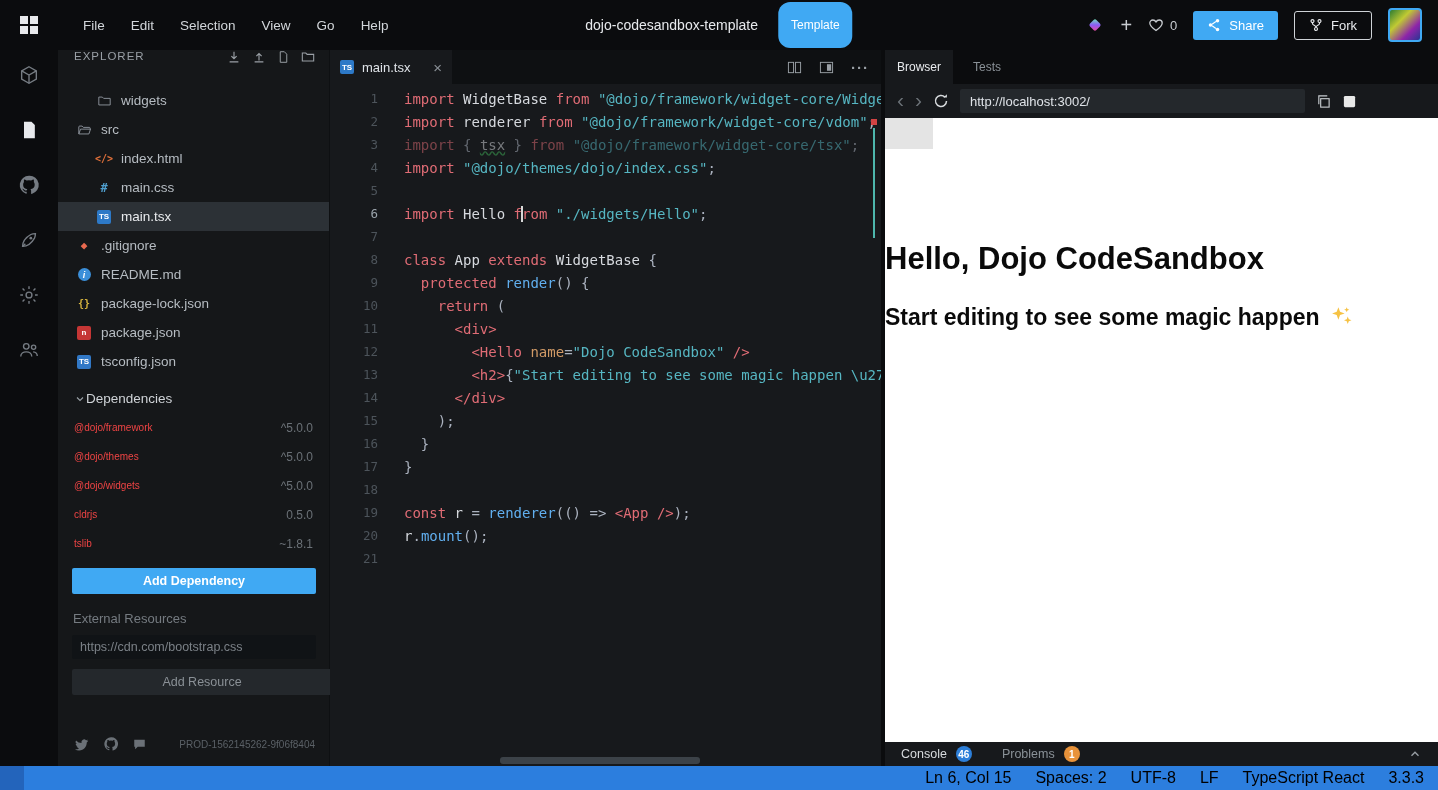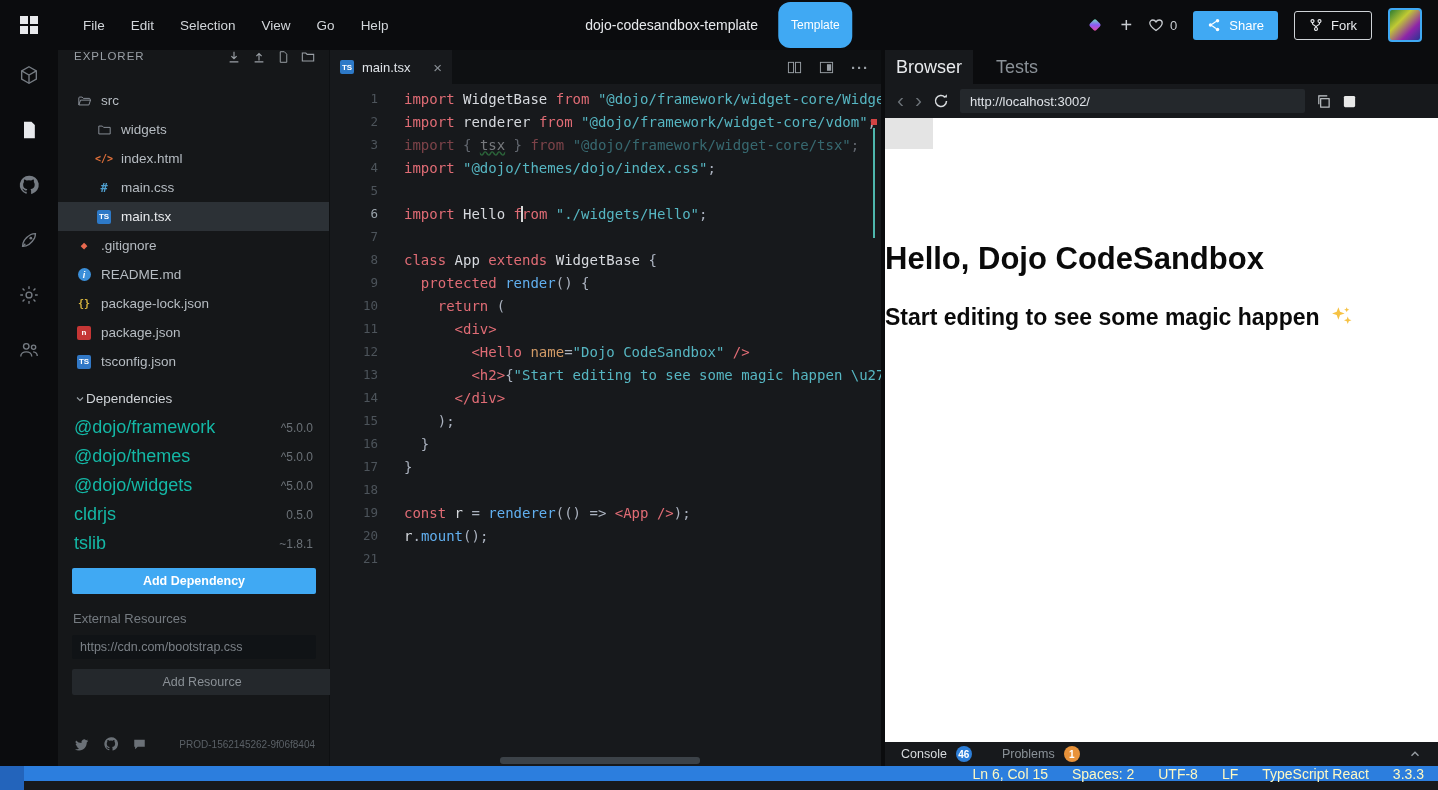--- a/index.html
+++ b/index.html
@@ -36,21 +36,21 @@
   .exp-actions{margin-left:auto;display:flex;gap:11px;color:#9aa0a6}
   .tree-row{height:29px;display:flex;align-items:center;gap:9px;font-size:13.5px;color:#b6bcc2}
   .tree-row.selected{background:#2c3136;color:#e8eaed}
   .tree-icon{width:16px;justify-content:center;color:#8a9199}
   .fi-badge{font-family:"DejaVu Sans Mono",monospace;font-size:10px;font-weight:bold}
   .fi-sq{display:inline-flex;width:14px;height:14px;align-items:center;justify-content:center;color:#fff;font-size:8px;font-weight:bold;border-radius:2px;font-family:"Liberation Sans",sans-serif}
   .fi-circ{display:inline-flex;width:13px;height:13px;border-radius:50%;align-items:center;justify-content:center;color:#fff;font-size:9px;font-weight:bold;font-style:italic}
   .dep-header{height:29px;margin-top:8px;display:flex;align-items:center;gap:0;padding-left:16px;font-size:13.5px;color:#cfd3d7}
   .chev{color:#9aa0a6}
   .dep-row{height:29px;display:flex;align-items:center;justify-content:space-between;padding:0 16px}
-  .dep-name{font-size:18px;color:#14b8a6}
+  .dep-name{font-size:10px;color:#ef4444}
   .dep-ver{font-size:12px;color:#6b7177}
   .add-dep{display:block;width:244px;margin:10px 14px 0;height:26px;background:var(--accent,#40a9f3);border:none;border-radius:2px;color:#fff;font-size:12.5px;font-weight:bold;font-family:inherit}
   .ext-res-label{margin:17px 0 0 15px;font-size:13px;color:#757b81}
   .res-input{display:block;width:244px;margin:9px 14px 0;height:24px;background:#101316;border:none;border-radius:2px;padding:0 8px;font-size:12.5px;color:#9aa0a6;font-family:inherit}
   .res-input::placeholder{color:#7b8187}
   .add-res{display:block;width:260px;margin:10px 14px 0;height:26px;background:#24282c;border:none;border-radius:2px;color:#8a9096;font-size:12.5px;font-family:inherit}
   .social-row{position:absolute;bottom:14px;left:15px;right:14px;display:flex;align-items:center;gap:13px;color:#6b7177}
   .build-id{margin-left:auto;font-size:10px;color:#5a6066}
 
   
@@ -75,42 +75,42 @@
   .tok-punc{color:#abb2bf}
   .tok-sq{color:#d6d9de;text-decoration-line:underline;text-decoration-style:wavy;text-decoration-color:#3fae57}
   .tok-caret{display:inline-block;width:2px;height:16px;background:#d8d8d8;vertical-align:-3px;margin:0 -1px}
   .ruler-red{position:absolute;right:4px;top:35px;width:6px;height:6px;background:#d14343}
   .ruler-teal{position:absolute;right:6px;top:44px;width:2px;height:110px;background:#4db6ac}
   .hscroll{position:absolute;bottom:2px;left:170px;width:200px;height:7px;background:#3c4248;border-radius:3px}
 
   
   .preview{position:absolute;top:50px;left:881px;width:557px;height:716px;display:flex;flex-direction:column;border-left:4px solid #0b0c0e;background:#17191c}
   .preview-tabs{height:34px;background:#0b0c0e;display:flex;flex:0 0 34px}
-  .ptab{width:88px;display:flex;align-items:center;justify-content:center;font-size:18px;color:#8a9197}
+  .ptab{width:68px;display:flex;align-items:center;justify-content:center;font-size:12px;color:#8a9197}
   .ptab.active{background:#17191c;color:#e8eaed}
   .navbar{height:34px;flex:0 0 34px;background:#17191c;display:flex;align-items:center;padding:0 12px;gap:11px}
   .nav-arrow{color:#6b7177;font-size:21px;line-height:1;margin-top:-3px}
   .refresh{color:#d8dbde}
   .url-field{flex:0 0 345px;height:24px;background:#24282c;border:none;border-radius:2px;color:#dfe3e8;font-size:13px;padding:0 10px;font-family:inherit}
   .nav-right-icn{color:#c8ccd0}
   .preview-body{flex:1;background:#fff;position:relative;padding:123px 14px 0 0;overflow:hidden}
   .artifact{position:absolute;top:0;left:0;width:48px;height:31px;background:#e4e4e4}
   .preview-body h1{font-size:31px;color:#0a0a0a;margin:0 0 27px;font-weight:bold}
   .preview-body h2{font-size:23px;color:#0a0a0a;margin:0;font-weight:bold}
   .sparkle{margin-left:9px;vertical-align:-4px}
   .console-bar{height:24px;flex:0 0 24px;background:#17191c;display:flex;align-items:center;padding:0 16px;font-size:12.5px}
   .cons-label{color:#d8dbde}
   .prob-label{color:#8a9197;margin-left:30px}
   .badge-circ{width:16px;height:16px;border-radius:50%;display:inline-flex;align-items:center;justify-content:center;font-size:10px;font-weight:bold;color:#fff;margin-left:9px}
   .badge-circ.blue{background:var(--badge-blue,#2d7fd9)}
   .badge-circ.orange{background:var(--badge-orange,#e8923a)}
   .chevup{margin-left:auto;color:#9aa0a6}
 
   
-  .statusbar{position:absolute;top:766px;left:0;width:1438px;height:15px;background:var(--status-blue,#2c7ede);display:flex;align-items:center;justify-content:flex-end;padding-right:14px;color:#fef9c3;font-size:14px}
+  .statusbar{position:absolute;top:766px;left:0;width:1438px;height:24px;background:var(--status-blue,#2c7ede);display:flex;align-items:center;justify-content:flex-end;padding-right:14px;color:#000000;font-size:16px}
   #status-items{display:flex}
   .status-item{margin-left:24px}
   .status-corner{position:absolute;left:0;top:0;width:24px;height:24px;background:#2364bb}
 </style>
 </head>
 <body>
 
 <header class="topbar" data-interactable="false">
   <div class="logo-box" data-interactable="true">
     <span class="icn" data-interactable="false">
@@ -242,36 +242,36 @@
           </svg>
         </span>
       <span class="icn" data-interactable="true">
           <svg width="14" height="14" viewBox="0 0 16 16">
             <path d="M1.5 3.5h4l1.5 1.5h7.5v7.5h-13z" fill="none" stroke="currentColor" stroke-width="1.2"></path>
           </svg>
         </span>
     </span>
   </div>
   <div id="file-tree" data-interactable="false">
+      <div class="tree-row" data-interactable="true" style="padding-left: 38px;">
+        <span class="tree-icon icn" data-interactable="false">
+          <svg width="15" height="14" viewBox="0 0 16 16">
+            <path d="M1.5 3.5h4l1.5 1.5h7.5v7.5h-13z" fill="none" stroke="currentColor" stroke-width="1.1"></path>
+          </svg>
+        </span>
+        <span class="tree-label" data-interactable="false">widgets</span>
+      </div>
       <div class="tree-row" data-interactable="true" style="padding-left: 18px;">
         <span class="tree-icon icn" data-interactable="false">
           <svg width="15" height="14" viewBox="0 0 16 16">
             <path d="M1.5 12.5v-8c0-.6.4-1 1-1h2.8l1.4 1.5h6.8c.6 0 1 .4 1 1v1.5" fill="none" stroke="currentColor" stroke-width="1.1"></path>
             <path d="M1.5 12.5l2-5.5h11.4l-1.9 5.5z" fill="none" stroke="currentColor" stroke-width="1.1"></path>
           </svg>
         </span>
         <span class="tree-label" data-interactable="false">src</span>
-      </div>
-      <div class="tree-row" data-interactable="true" style="padding-left: 38px;">
-        <span class="tree-icon icn" data-interactable="false">
-          <svg width="15" height="14" viewBox="0 0 16 16">
-            <path d="M1.5 3.5h4l1.5 1.5h7.5v7.5h-13z" fill="none" stroke="currentColor" stroke-width="1.1"></path>
-          </svg>
-        </span>
-        <span class="tree-label" data-interactable="false">widgets</span>
       </div>
       <div class="tree-row" data-interactable="true" style="padding-left: 38px;">
         <span class="tree-icon icn" data-interactable="false">
           <span class="fi-badge" style="color:#e0703a">&lt;/&gt;</span>
         </span>
         <span class="tree-label" data-interactable="false">index.html</span>
       </div>
       <div class="tree-row" data-interactable="true" style="padding-left: 38px;">
         <span class="tree-icon icn" data-interactable="false">
           <span class="fi-badge" style="color:#4f9fcf;font-size:12px">#</span>

